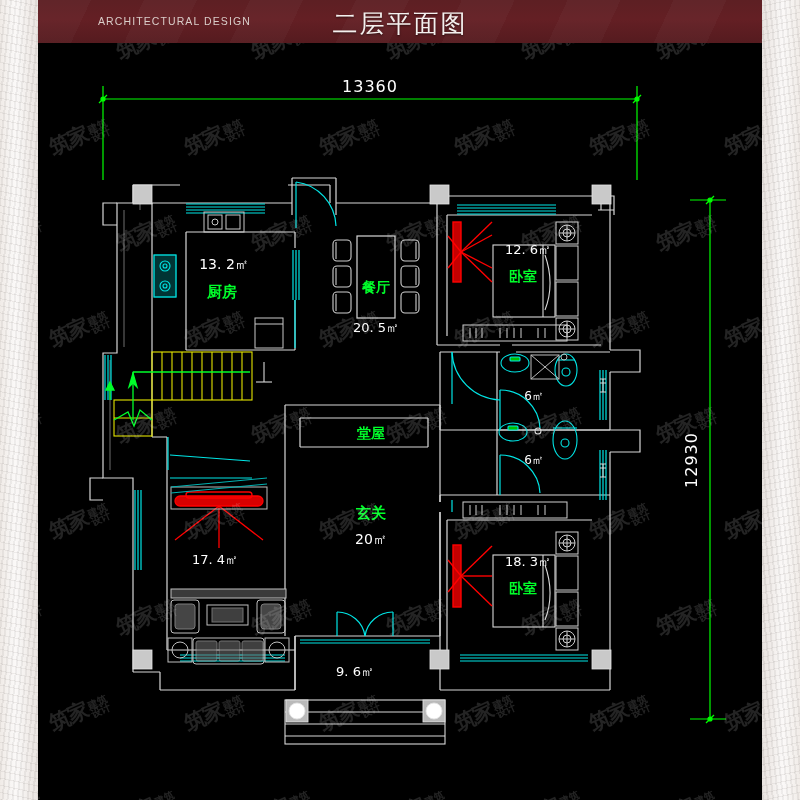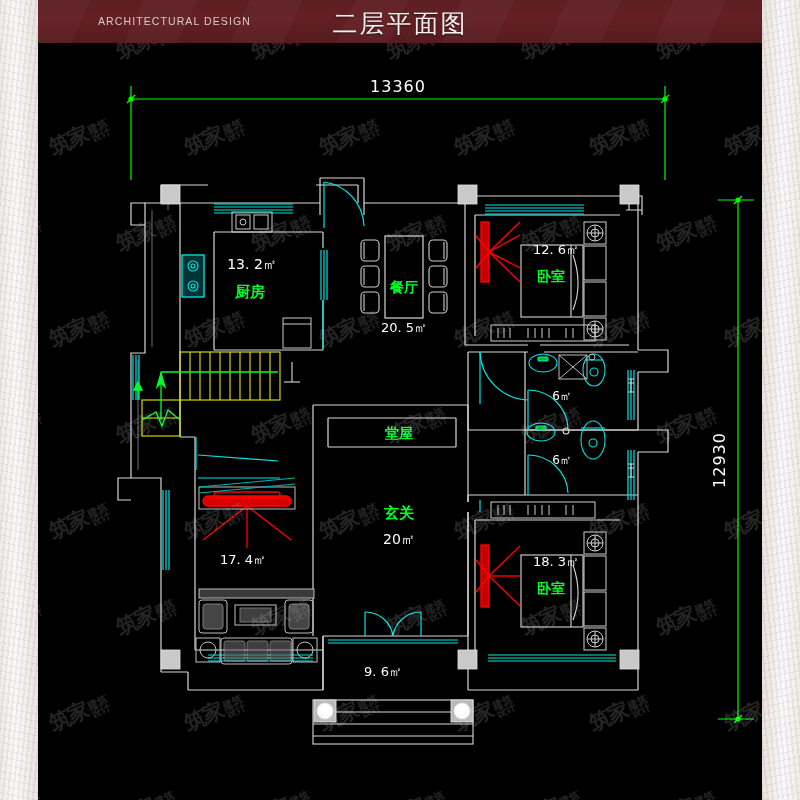--- a/index.html
+++ b/index.html
@@ -45,21 +45,21 @@
     font-family:"Liberation Sans",sans-serif;
   }
   #header-title{
     position:absolute;left:0;top:7px;width:724px;text-align:center;
     color:#f4f0ee;font-size:25px;letter-spacing:2px;font-weight:400;
     font-family:"DejaVu Sans",sans-serif;
     text-shadow:0 1px 2px rgba(0,0,0,.55);
   }
 
   
-  #canvas{position:absolute;left:38px;top:43px;width:724px;height:757px;background:#000;overflow:hidden;margin-left:28px;}
+  #canvas{position:absolute;left:38px;top:43px;width:724px;height:757px;background:#000;overflow:hidden;}
   #canvas svg{position:absolute;left:-38px;top:-43px;}
 
   
   #watermarks{position:absolute;left:0;top:0;width:800px;height:800px;z-index:20;pointer-events:none;}
   .wm{
     position:absolute;color:rgba(225,225,225,.16);
     font-family:"DejaVu Sans",sans-serif;font-weight:700;
     transform:rotate(-24deg);white-space:nowrap;line-height:1;
   }
   .wm .big{font-size:21px;letter-spacing:-1px;}

